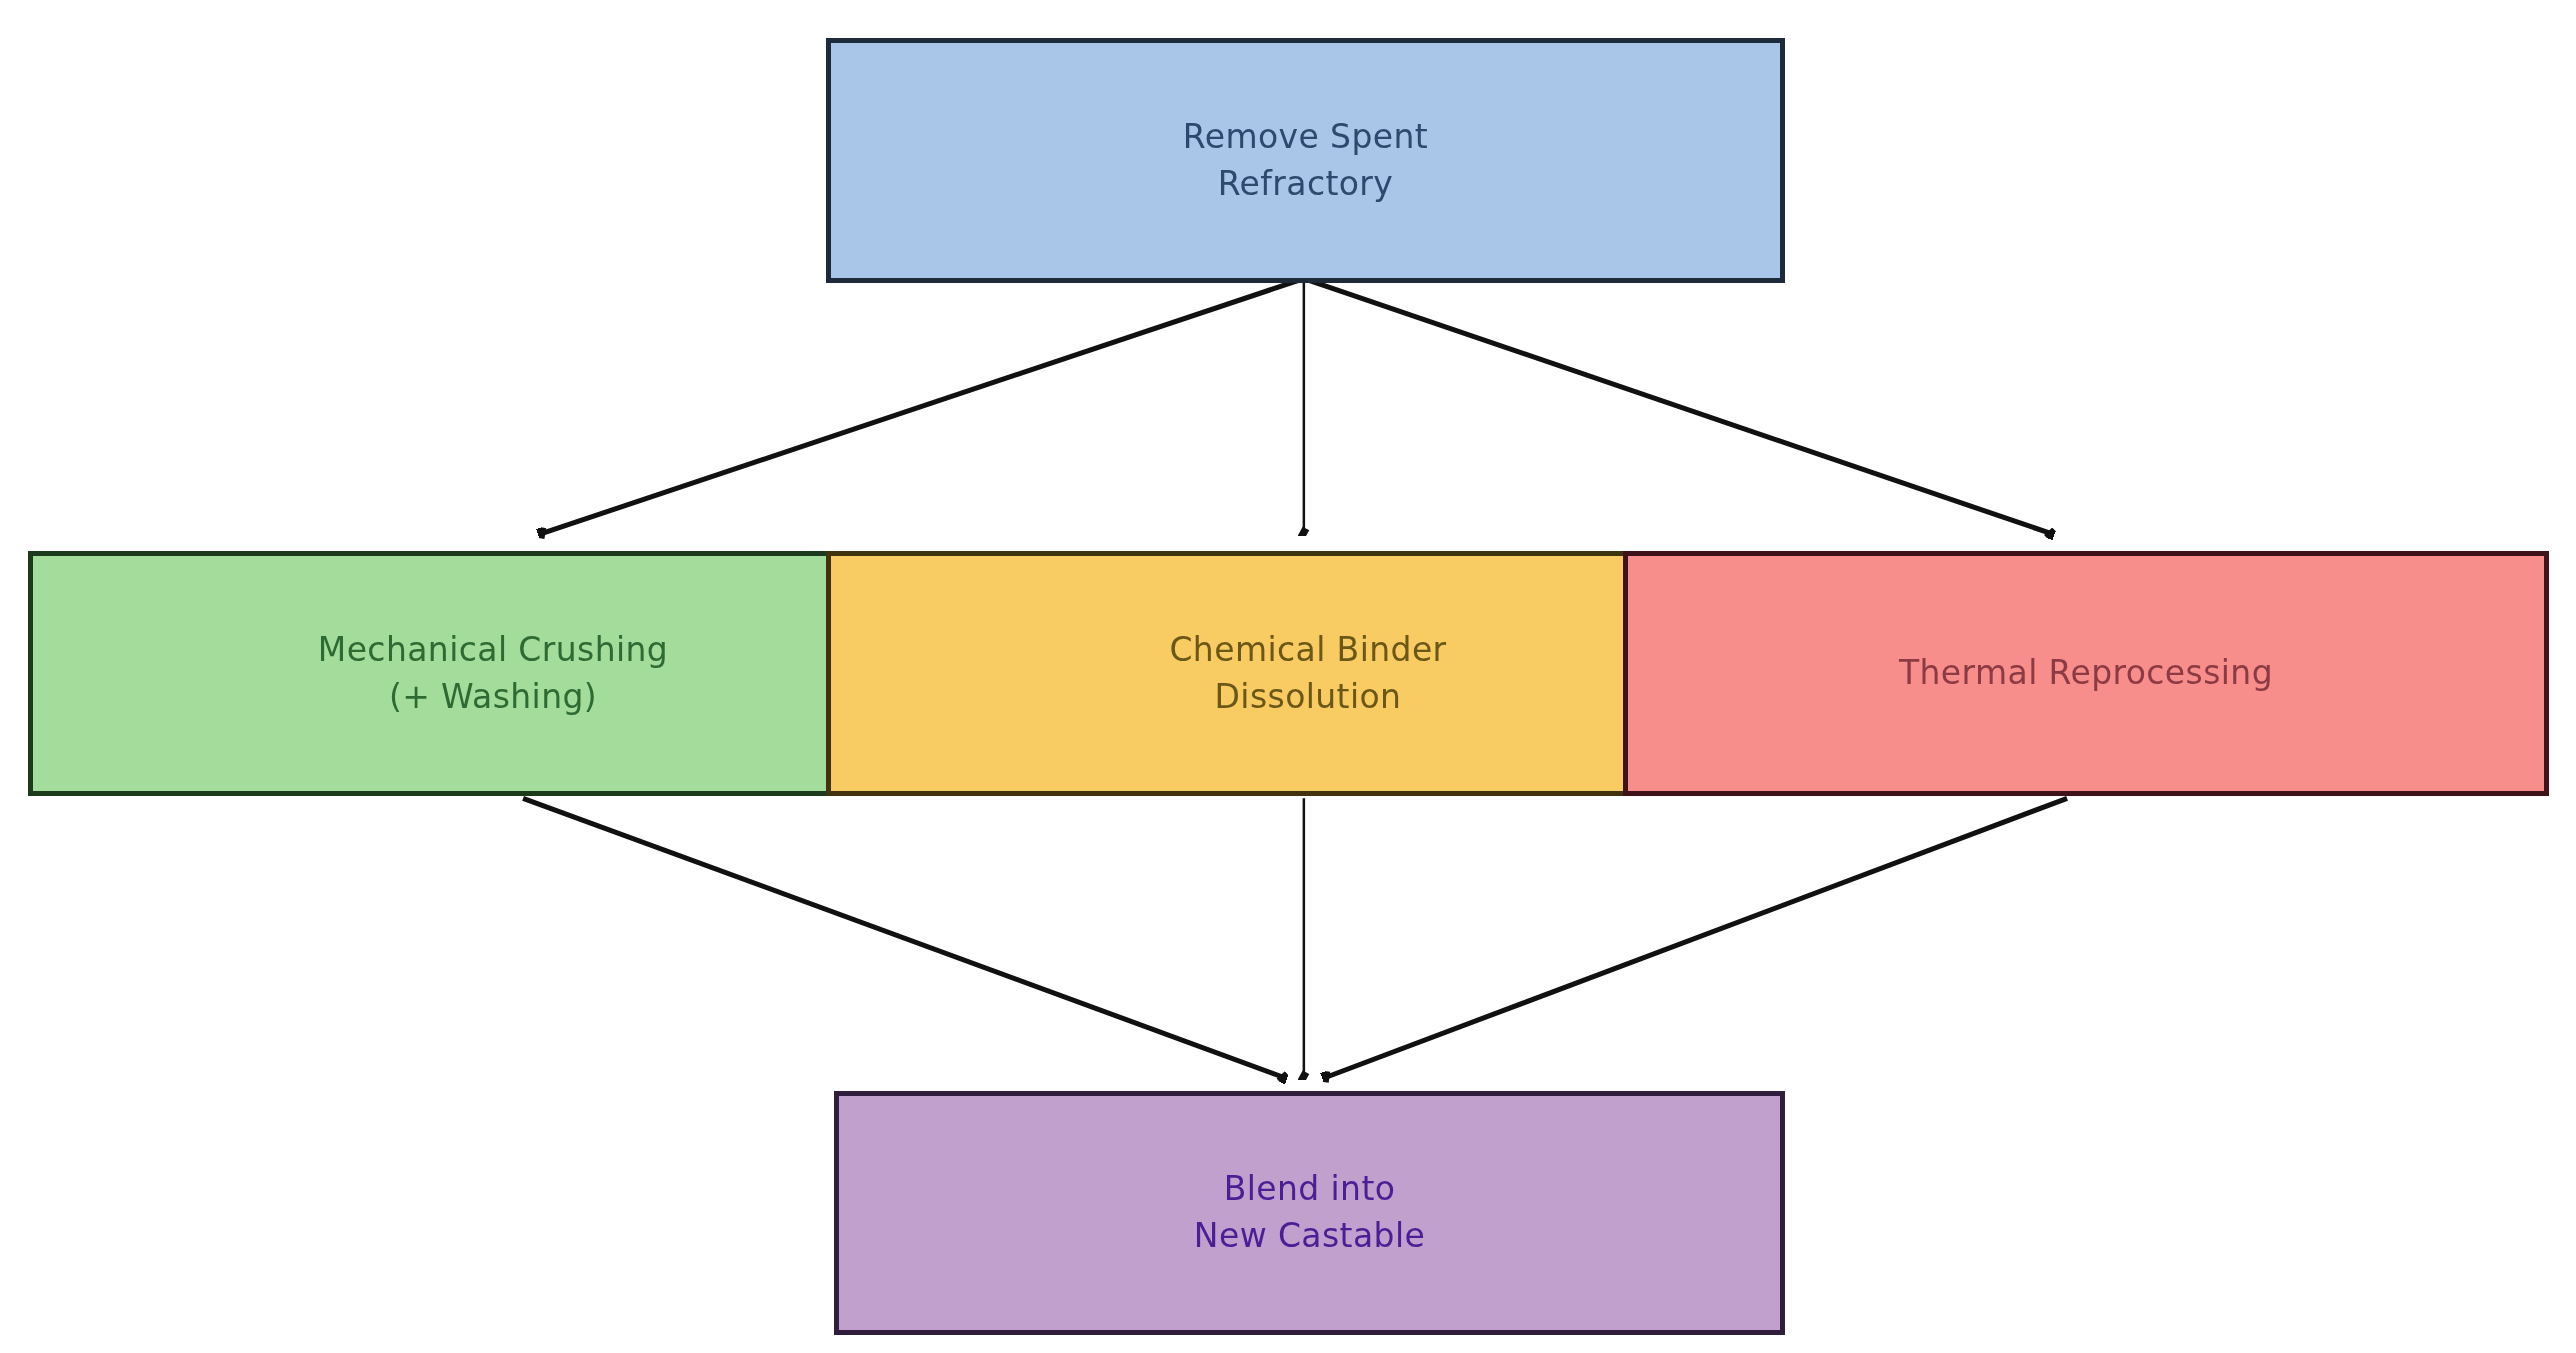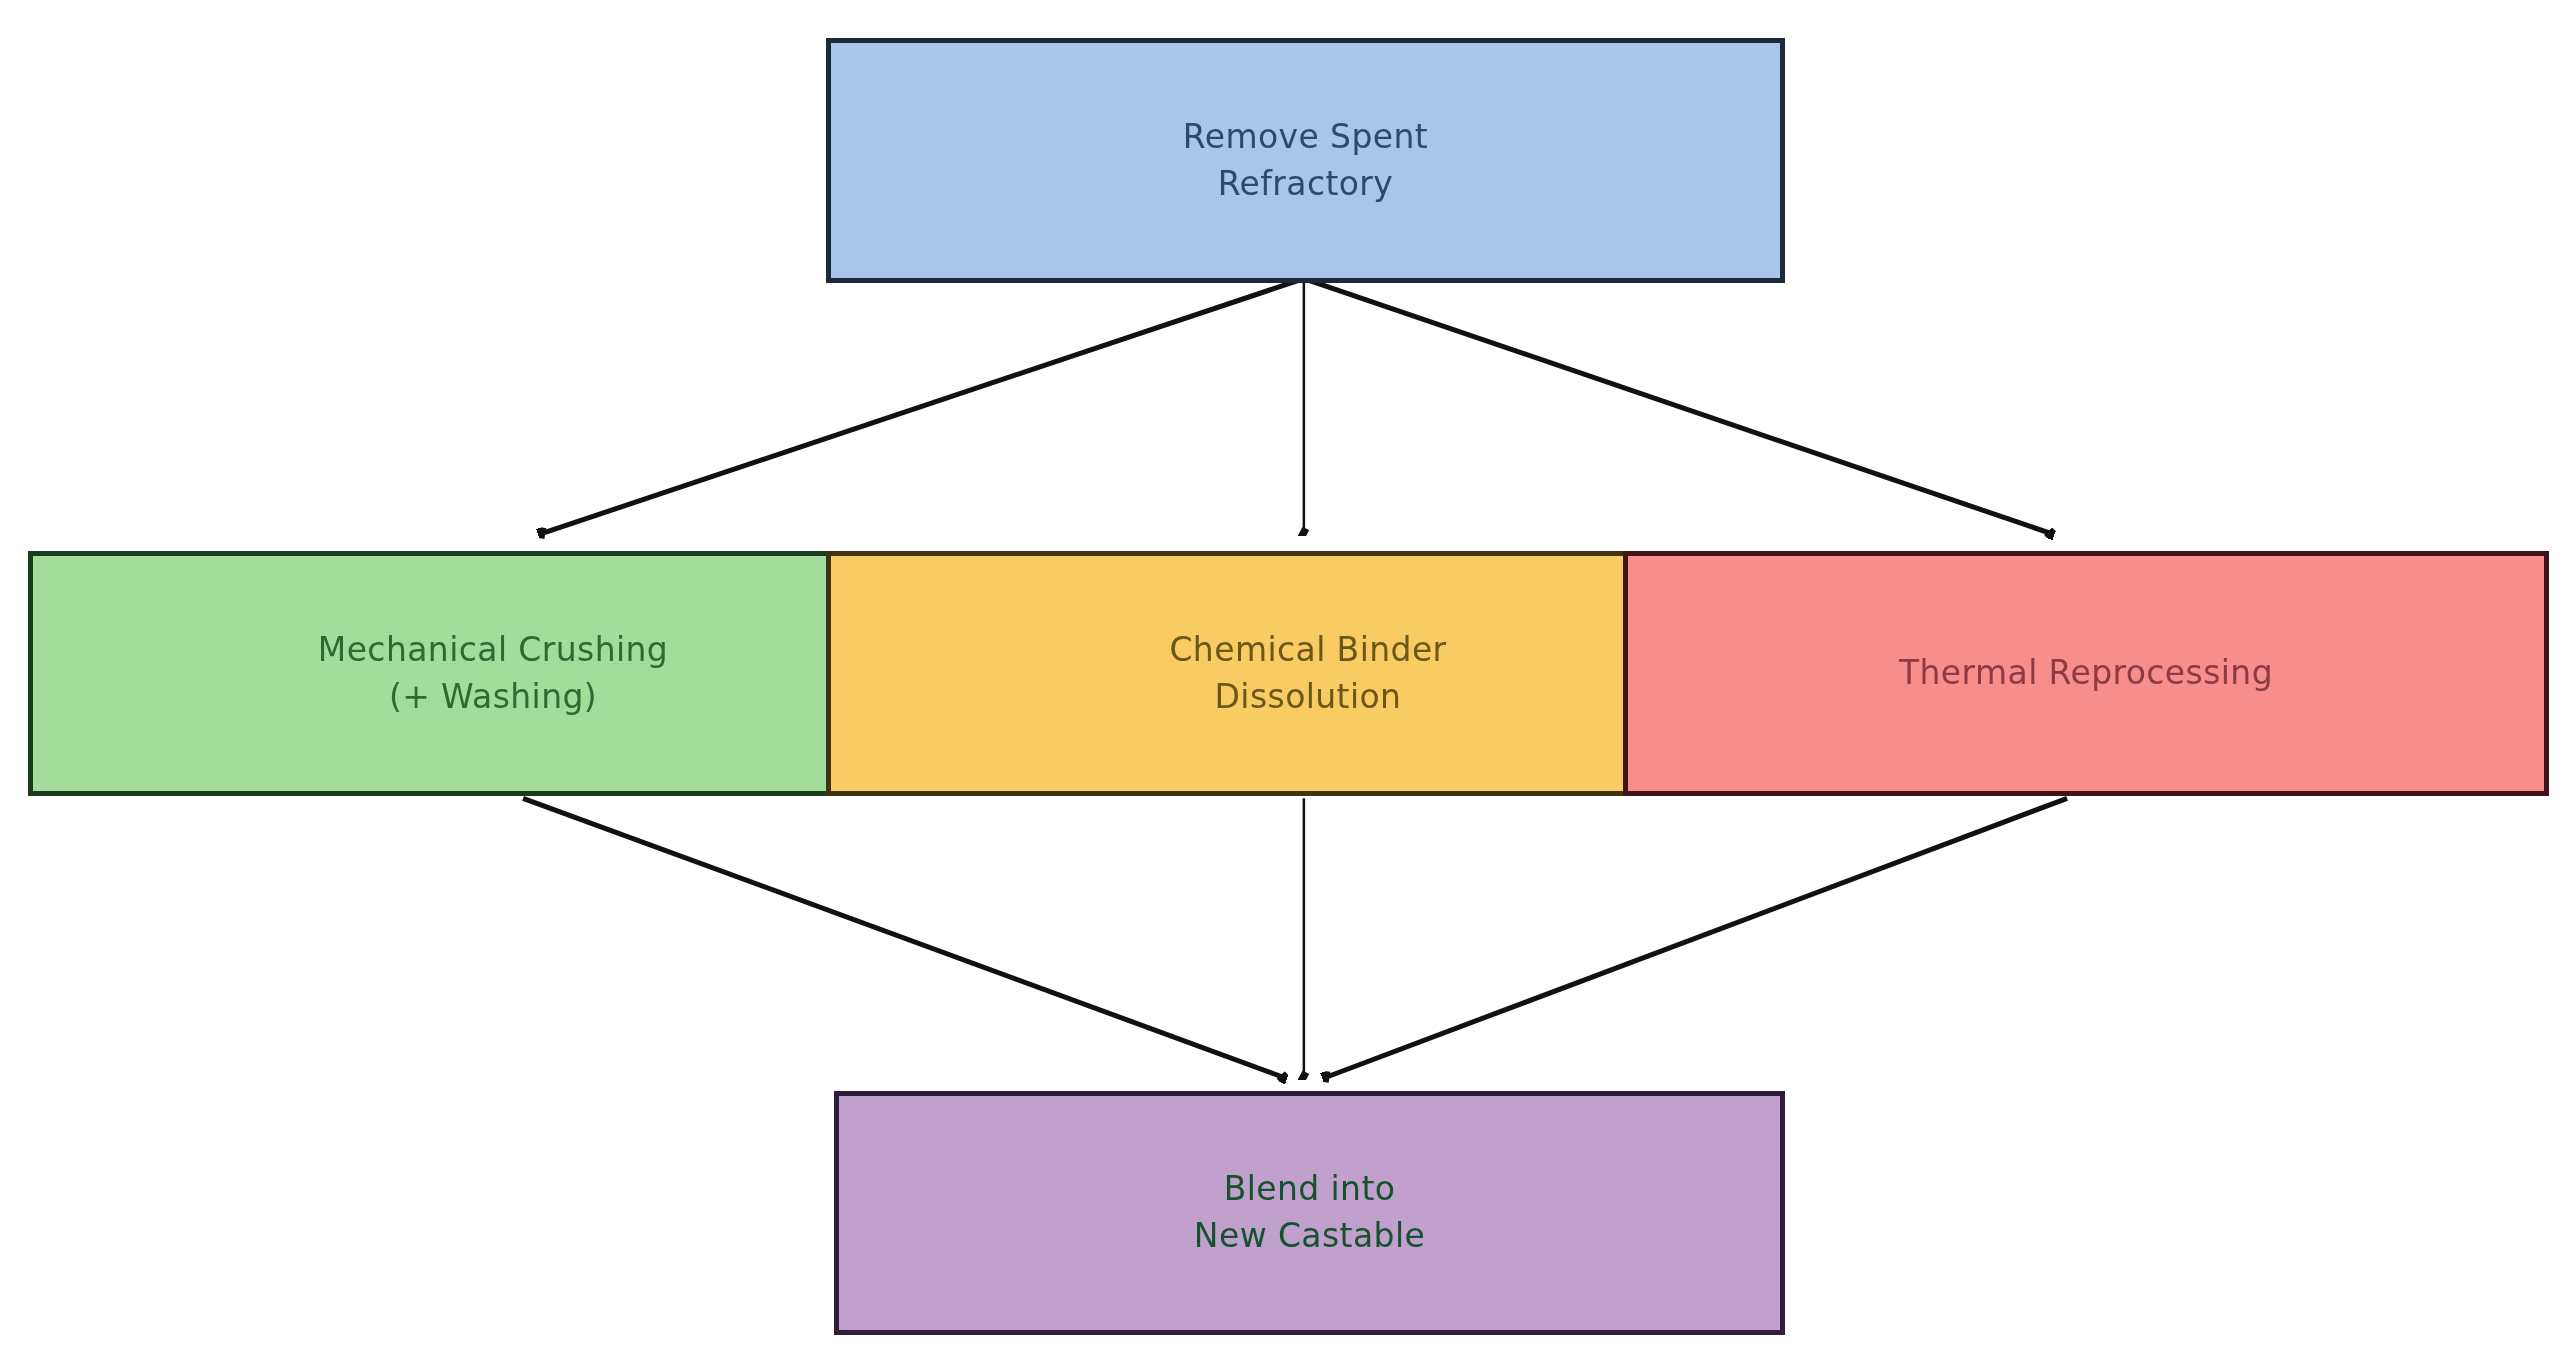--- a/index.html
+++ b/index.html
@@ -83,19 +83,19 @@
 
   <div class="node node-yellow" style="background-color: rgb(248, 203, 99); border-color: rgb(64, 51, 13); color: rgb(107, 87, 23);">
     <span class="node-label">Chemical Binder
 Dissolution</span>
   </div>
 
   <div class="node node-red" style="background-color: rgb(248, 142, 139); border-color: rgb(64, 18, 25); color: rgb(140, 58, 68);">
     <span class="node-label">Thermal Reprocessing</span>
   </div>
 
-  <div class="node node-bottom" style="background-color: rgb(193, 160, 205); border-color: rgb(47, 29, 59); color: #14532d;">
+  <div class="node node-bottom" style="background-color: rgb(193, 160, 205); border-color: rgb(47, 29, 59); color: #4c1d95;">
     <span class="node-label">Blend into
 New Castable</span>
   </div>
 
 </div>
 
 
 </body></html>

